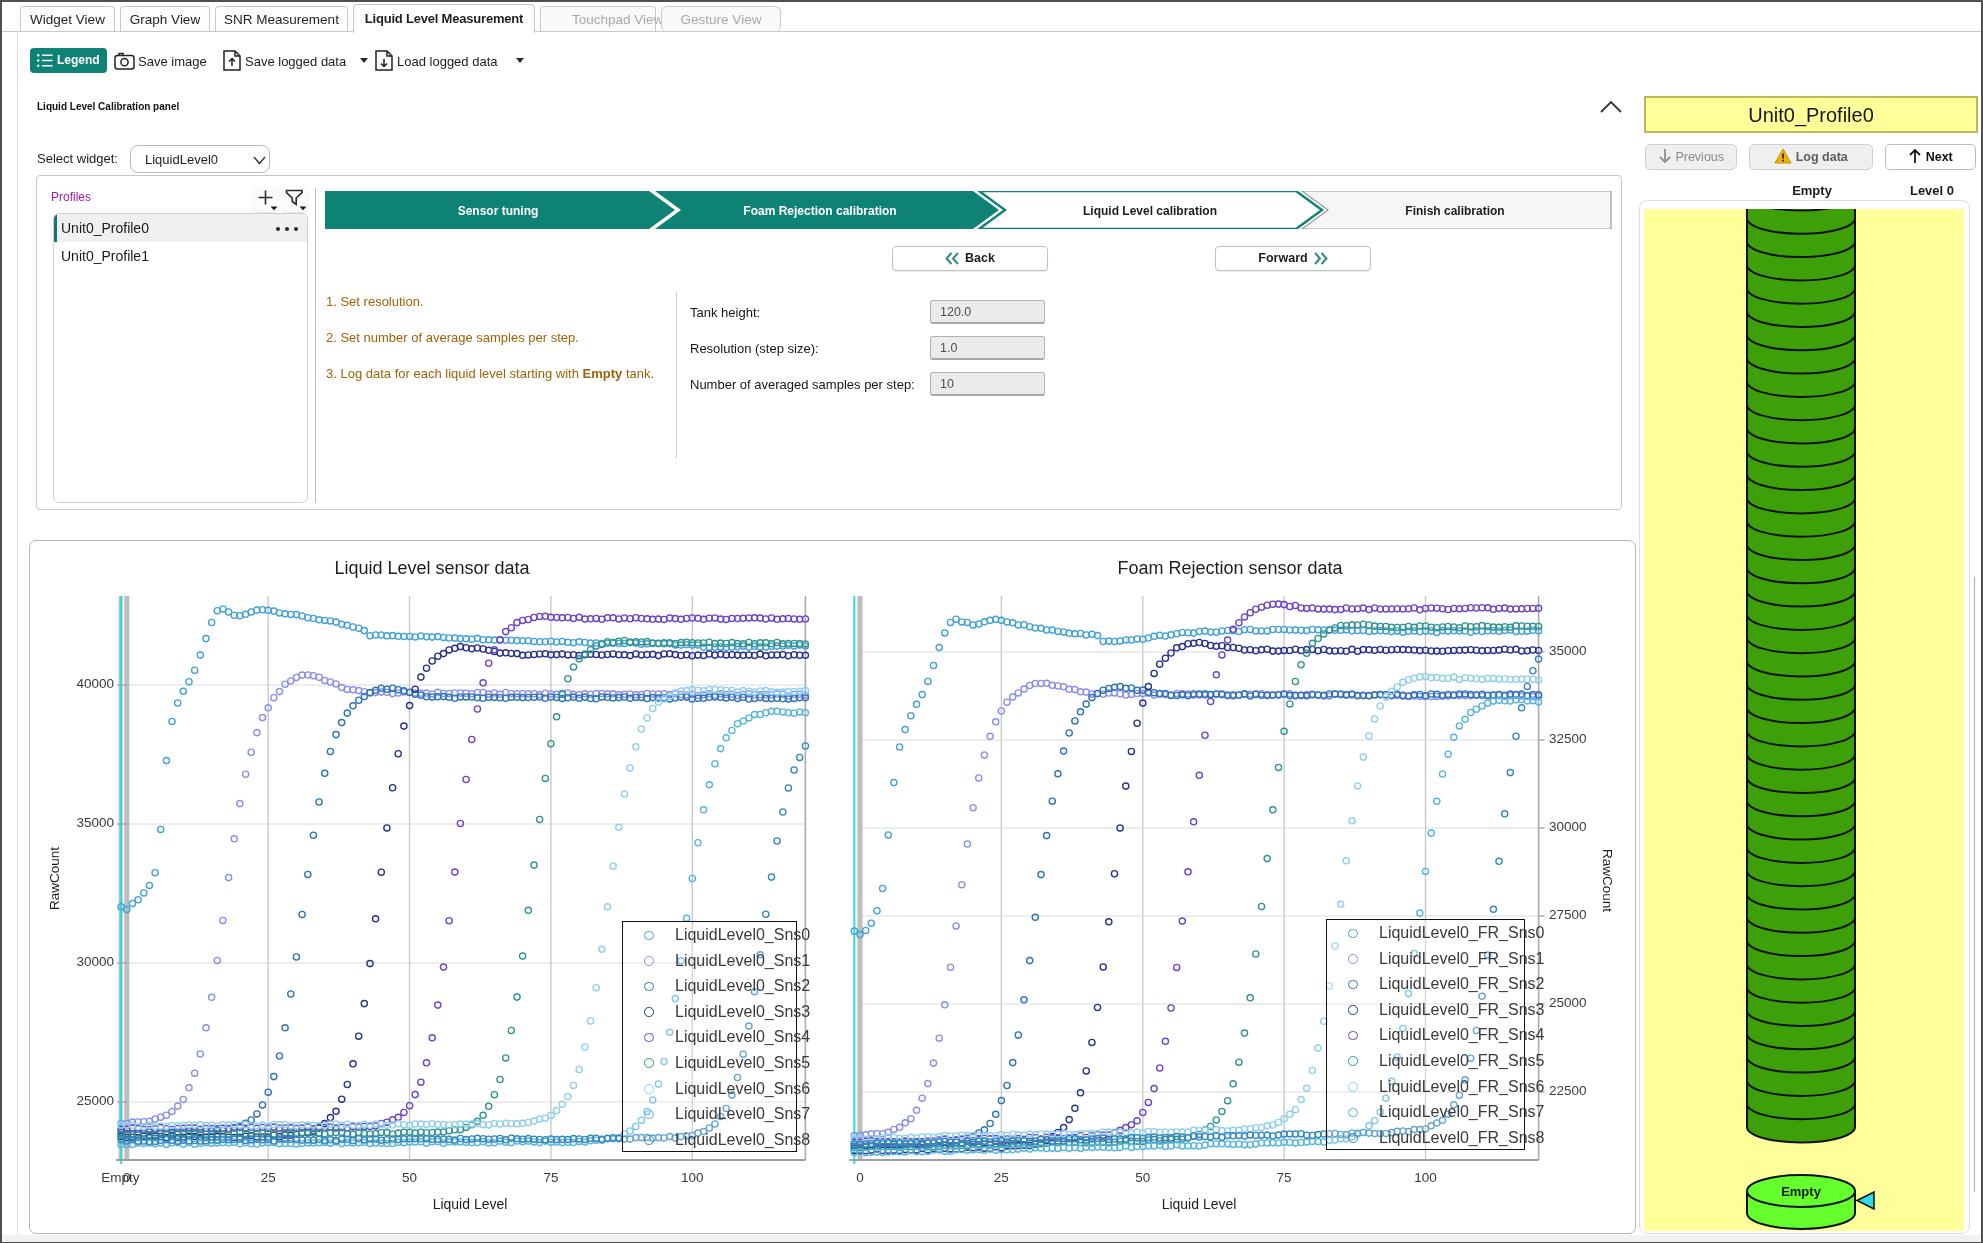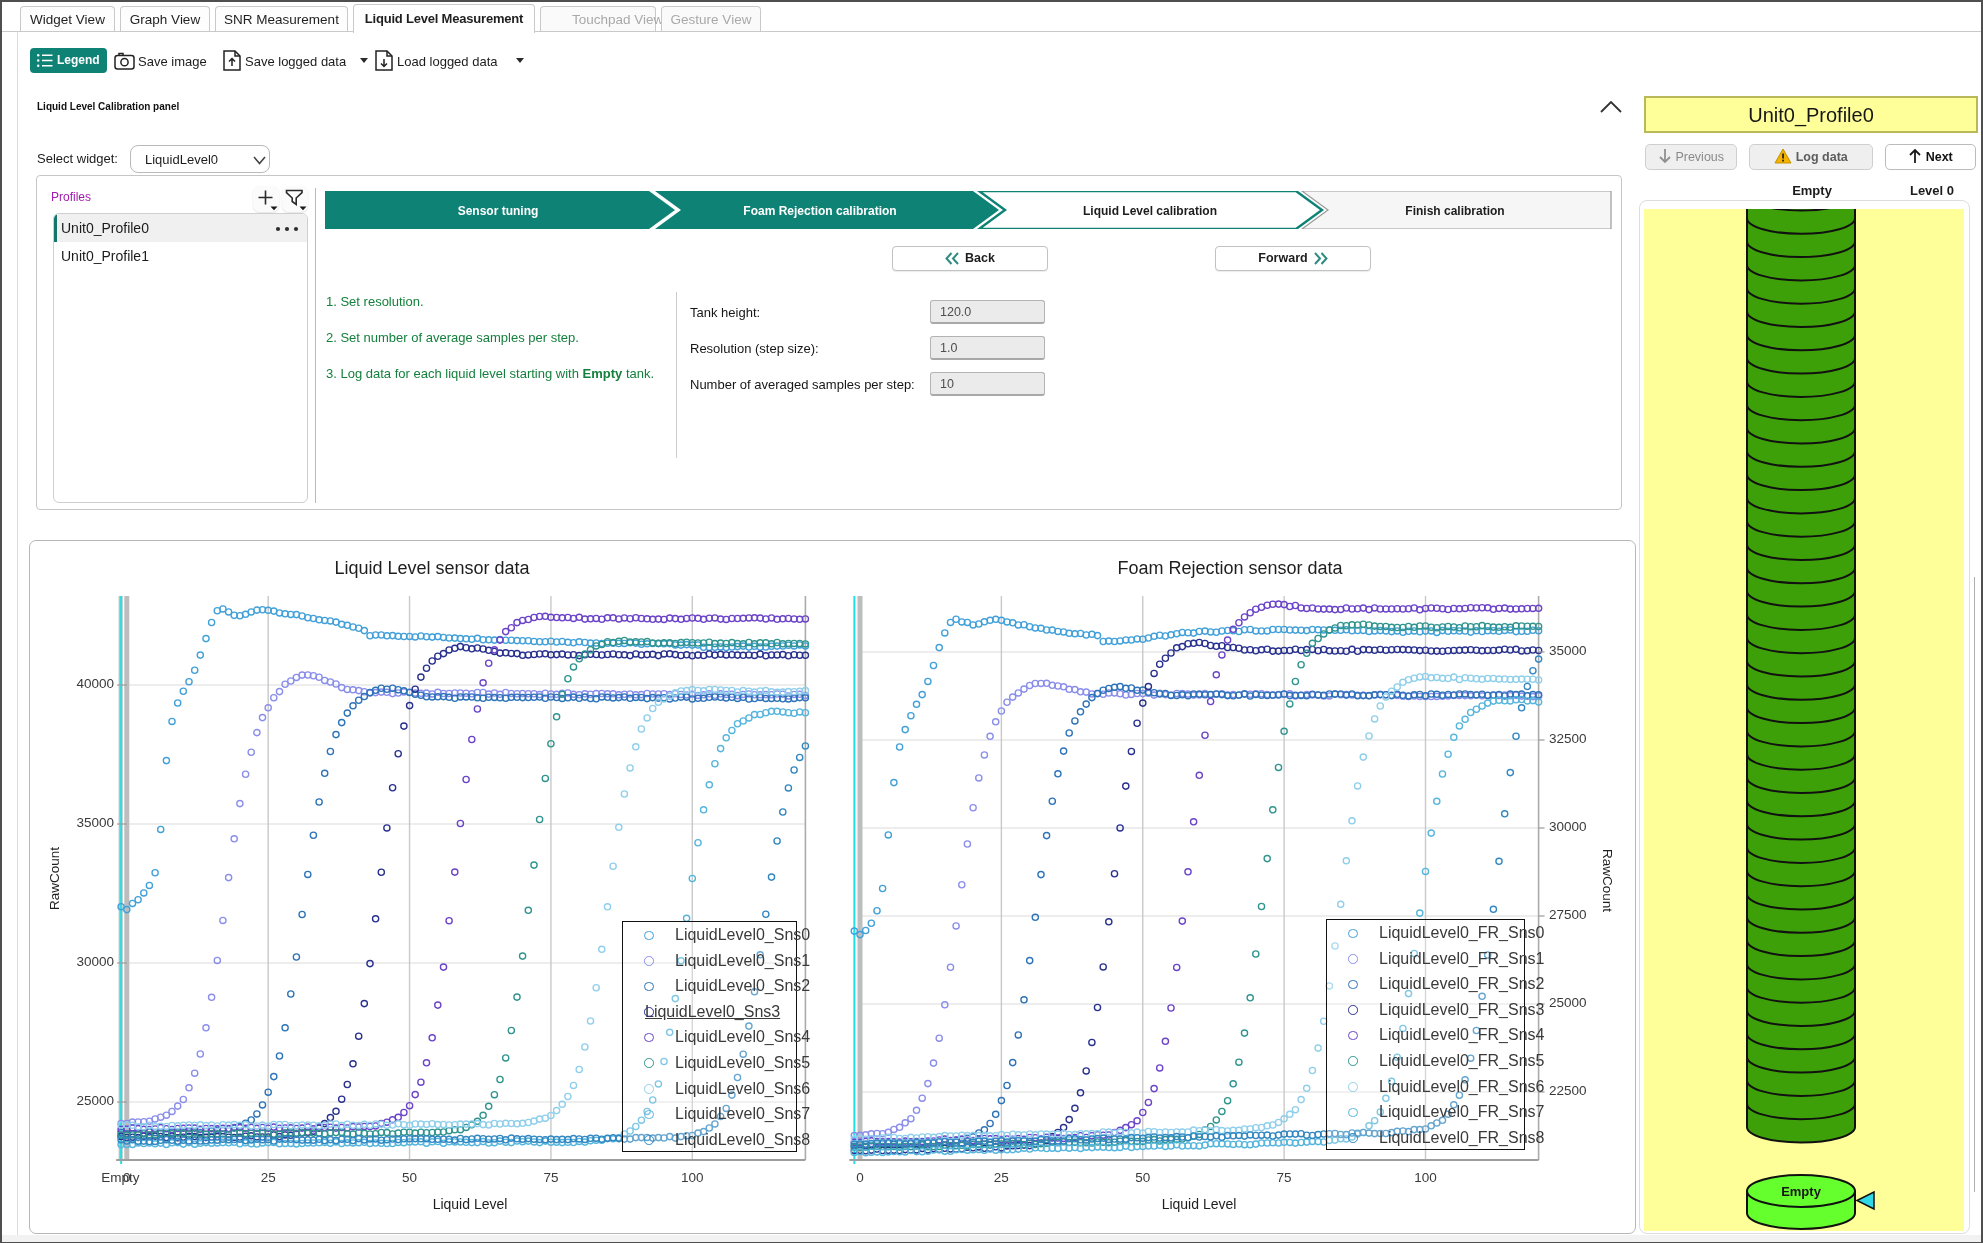--- a/index.html
+++ b/index.html
@@ -12,21 +12,21 @@
 .tabactive{top:2px;height:29px;background:#fff;font-weight:bold;font-size:13px;z-index:3;line-height:27px;}
 .tbtxt{position:absolute;font-size:13px;color:#1c1c1c;white-space:nowrap;}
 .caret{position:absolute;width:0;height:0;border-left:4.5px solid transparent;border-right:4.5px solid transparent;border-top:5.5px solid #2a2a2a;}
 #legendbtn{position:absolute;left:28px;top:46px;width:77px;height:25px;background:#0f8276;border-radius:4px;color:#fff;font-size:12px;font-weight:bold;line-height:25px;white-space:nowrap;}
 .h1{position:absolute;left:35px;top:99px;font-size:10px;font-weight:bold;color:#111;}
 #selwrap{position:absolute;left:128px;top:143px;width:140px;height:28px;border:1px solid #b9b9b9;border-radius:8px;background:#fff;}
 #calpanel{position:absolute;left:34px;top:173px;width:1586px;height:335px;border:1px solid #c6c6c6;border-radius:4px;background:#fff;}
 #proflist{position:absolute;left:16px;top:37px;width:255px;height:290px;border:1px solid #cfcfcf;border-radius:6px;background:#fff;overflow:hidden;}
 .profitem{position:relative;width:100%;height:28px;font-size:14px;color:#1b1b1b;line-height:28px;padding-left:7px;}
 #vsep1{position:absolute;left:278px;top:12px;width:1px;height:315px;background:#bbb;}
-.instr{position:absolute;left:289px;font-size:13px;color:#15803d;white-space:nowrap;}
+.instr{position:absolute;left:289px;font-size:13px;color:#a16207;white-space:nowrap;}
 #vsep2{position:absolute;left:639px;top:116px;width:1px;height:166px;background:#ccc;}
 .flabel{position:absolute;left:653px;font-size:13px;color:#161616;white-space:nowrap;}
 .finput{position:absolute;left:893px;width:115px;height:24px;background:#ebebeb;border:1px solid #b3b3b3;border-bottom:2px solid #a8a8a8;border-radius:3px;font-size:12.5px;color:#4e4e4e;line-height:23px;padding-left:9px;}
 .wbtn{position:absolute;width:156px;height:25px;background:#fff;border:1px solid #c2c2c2;border-radius:4px;font-size:12.5px;font-weight:bold;color:#1d1d1d;text-align:center;line-height:23px;box-shadow:0 1px 1px rgba(0,0,0,.08);}
 #chartpanel{position:absolute;left:27px;top:538px;width:1607px;height:694px;border:1px solid #b7b7b7;border-radius:7px;background:#fff;}
 .ctitle{position:absolute;top:556px;font-size:18px;color:#1e1e1e;width:500px;text-align:center;}
 .tick{position:absolute;font-size:13.5px;color:#3a3a3a;}
 .leg{position:absolute;border:1.4px solid #111;background:rgba(255,255,255,0.25);z-index:5;}
 .legrow{position:relative;height:25.6px;font-size:16px;color:#3a3a3a;line-height:25.6px;white-space:nowrap;}
 .legdot{position:absolute;top:8.5px;width:9.5px;height:9.5px;border-radius:50%;border:1.8px solid;}
@@ -34,21 +34,21 @@
 </style>
 </head>
 <body>
 <div id="page">
 
 <div class="tab" style="left:18px;width:95px;">Widget View</div>
 <div class="tab" style="left:118px;width:90px;">Graph View</div>
 <div class="tab" style="left:213px;width:133px;">SNR Measurement</div>
 <div class="tab tabactive" style="left:351px;width:182px;letter-spacing:-0.2px;">Liquid Level Measurement</div>
 <div class="tab tabdis" style="left:538px;width:116px;padding-left:31px;">Touchpad View</div>
-<div class="tab tabdis" style="left:659px;width:100px;">Gesture View</div>
+<div class="tab tabdis" style="left:659px;width:120px;border-radius:6px;">Gesture View</div>
 <div id="tabline"></div>
 <div class="tab tabactive" style="left:352px;width:180px;border:none;top:28px;height:4px;background:#fff;z-index:4;"></div>
 
 <div id="legendbtn"><svg class="abs" style="left:6px;top:5px" width="17" height="15" viewBox="0 0 17 15">
         <g stroke="#fff" stroke-width="1.5" fill="none">
           <circle cx="2.2" cy="2.2" r="1.2" fill="#fff" stroke="none"></circle>
           <circle cx="2.2" cy="7.5" r="1.2" fill="#fff" stroke="none"></circle>
           <circle cx="2.2" cy="12.8" r="1.2" fill="#fff" stroke="none"></circle>
           <path d="M6 2.2h10.5M6 7.5h10.5M6 12.8h10.5"></path>
         </g>
@@ -2525,21 +2525,21 @@
       <path d="M213,991.5 L230,983 L230,1000 Z" fill="#2fd9e8" stroke="#111" stroke-width="1.5"></path>
       <text x="157" y="987" font-size="13" font-weight="bold" fill="#161616" text-anchor="middle" font-family="Liberation Sans">Empty</text>
     </svg>
 <div class="abs" style="left:1972px;top:575px;width:1px;height:615px;background:#aeaeae;"></div>
 <div class="abs" style="left:0;top:1233px;width:1979px;height:7px;background:#f2f2f2;"></div>
 <div class="abs" style="left:15px;top:30px;width:1px;height:1203px;background:#dcdcdc;"></div>
 <div class="leg" style="left: 620px; top: 919px; width: 175px; height: 231px;">
       <div class="legrow"><span class="legdot" style="left:21px;border-color:#41a0d9"></span><span style="margin-left:52px;">LiquidLevel0_Sns0</span></div>
       <div class="legrow"><span class="legdot" style="left:21px;border-color:#8a8eea"></span><span style="margin-left:52px;">LiquidLevel0_Sns1</span></div>
       <div class="legrow"><span class="legdot" style="left:21px;border-color:#2d73b8"></span><span style="margin-left:52px;">LiquidLevel0_Sns2</span></div>
-      <div class="legrow"><span class="legdot" style="left:21px;border-color:#28308e"></span><span style="margin-left:22px;text-decoration:underline;">LiquidLevel0_Sns3</span></div>
+      <div class="legrow"><span class="legdot" style="left:21px;border-color:#28308e"></span><span style="margin-left:52px;">LiquidLevel0_Sns3</span></div>
       <div class="legrow"><span class="legdot" style="left:21px;border-color:#6b43c8"></span><span style="margin-left:52px;">LiquidLevel0_Sns4</span></div>
       <div class="legrow"><span class="legdot" style="left:21px;border-color:#2f948e"></span><span style="margin-left:52px;">LiquidLevel0_Sns5</span></div>
       <div class="legrow"><span class="legdot" style="left:21px;border-color:#8fcfeb"></span><span style="margin-left:52px;">LiquidLevel0_Sns6</span></div>
       <div class="legrow"><span class="legdot" style="left:21px;border-color:#55b5dd"></span><span style="margin-left:52px;">LiquidLevel0_Sns7</span></div>
       <div class="legrow"><span class="legdot" style="left:21px;border-color:#3287c1"></span><span style="margin-left:52px;">LiquidLevel0_Sns8</span></div>
     </div>
     <div class="leg" style="left: 1324px; top: 917px; width: 199px; height: 231px;">
       <div class="legrow"><span class="legdot" style="left:21px;border-color:#41a0d9"></span><span style="margin-left:52px;">LiquidLevel0_FR_Sns0</span></div>
       <div class="legrow"><span class="legdot" style="left:21px;border-color:#8a8eea"></span><span style="margin-left:52px;">LiquidLevel0_FR_Sns1</span></div>
       <div class="legrow"><span class="legdot" style="left:21px;border-color:#2d73b8"></span><span style="margin-left:52px;">LiquidLevel0_FR_Sns2</span></div>

